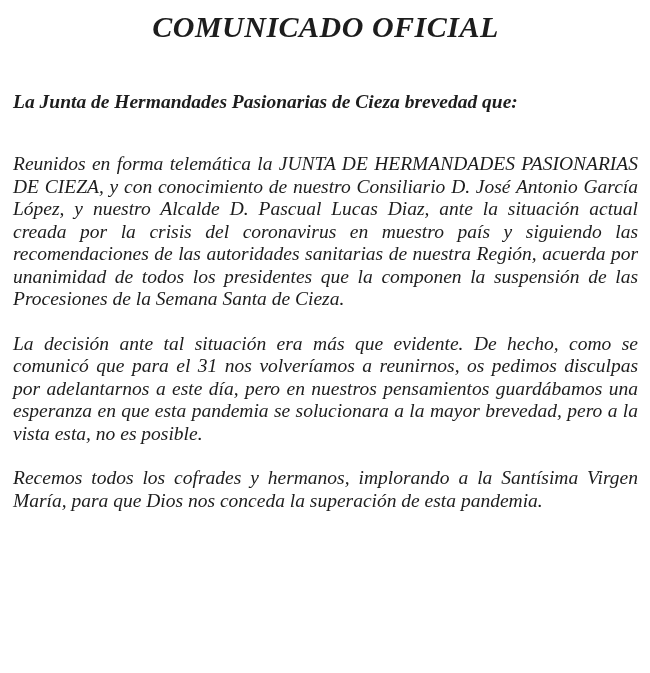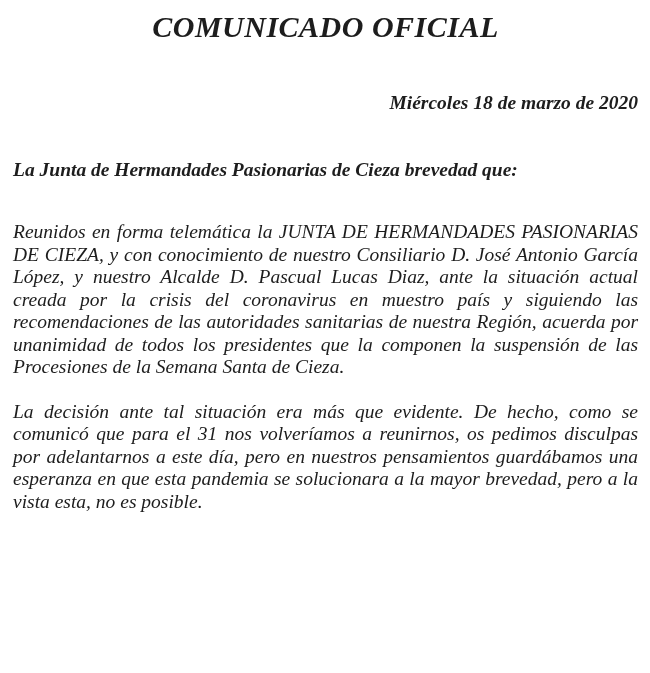--- a/index.html
+++ b/index.html
@@ -60,24 +60,24 @@
     text-align: left;
   }
 </style>
 </head>
 <body>
 
 <div class="page">
 
   <h1 class="doc-title">COMUNICADO OFICIAL</h1>
 
-  <p class="doc-date">Miércoles 18 de marzo de 2020</p>
 
   <p class="doc-lead">La Junta de Hermandades Pasionarias de Cieza brevedad que:</p>
 
   <p class="doc-para first">Reunidos en forma telemática la JUNTA DE HERMANDADES PASIONARIAS DE CIEZA, y con conocimiento de nuestro Consiliario D. José Antonio García López, y nuestro Alcalde D. Pascual Lucas Diaz, ante la situación actual creada por la crisis del coronavirus en muestro país y siguiendo las recomendaciones de las autoridades sanitarias de nuestra Región, acuerda por unanimidad de todos los presidentes que la componen la suspensión de las Procesiones de la Semana Santa de Cieza.</p>
 
   <p class="doc-para">La decisión ante tal situación era más que evidente. De hecho, como se comunicó que para el 31 nos volveríamos a reunirnos, os pedimos disculpas por adelantarnos a este día, pero en nuestros pensamientos guardábamos una esperanza en que esta pandemia se solucionara a la mayor brevedad, pero a la vista esta, no es posible.</p>
 
+  <p class="doc-para">Recemos todos los cofrades y hermanos, implorando a la Santísima Virgen María, para que Dios nos conceda la superación de esta pandemia.</p>
 
   <p class="doc-signature">Fdo. Joaquín D. Gómez Rubio</p>
 
 </div>
 
 </body></html>

